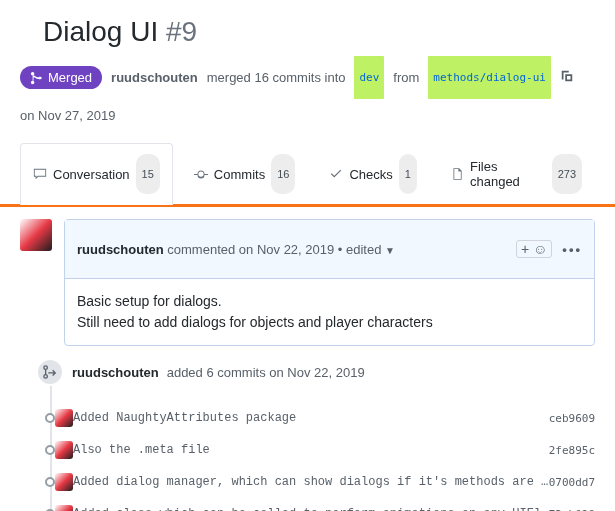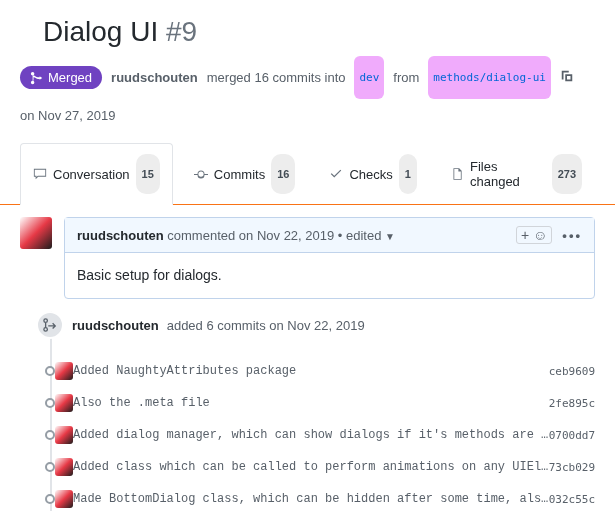--- a/index.html
+++ b/index.html
@@ -4,33 +4,33 @@
 <style>
 * { box-sizing: border-box; margin: 0; padding: 0; }
 body { font-family: -apple-system, BlinkMacSystemFont, "Segoe UI", Helvetica, Arial, sans-serif; font-size: 14px; color: #24292e; background: #fff; width: 615px; }
 .header { padding: 16px 20px 8px; }
 .title { font-size: 28px; font-weight: 400; margin-bottom: 8px; margin-left: 23px; }
 .title .num { color: #6a737d; font-weight: 300; }
 .merge-row { display: flex; align-items: center; gap: 9px; flex-wrap: wrap; color: #586069; font-size: 13px; }
 .merged-badge { background: #6f42c1; color: #fff; padding: 4px 10px; border-radius: 14px; font-size: 13px; font-weight: 500; display: inline-flex; align-items: center; gap: 4px; }
 .merged-badge svg { fill: #fff; }
 .username { color: #586069; font-weight: 600; }
-.branch { background: #f0abfc; color: #0366d6; padding: 15px 5px; border-radius: 6px; font-family: SFMono-Regular, Consolas, monospace; font-size: 11px; }
+.branch { background: #bef264; color: #0366d6; padding: 15px 5px; border-radius: 1px; font-family: SFMono-Regular, Consolas, monospace; font-size: 11px; }
 .copy-ic { color: #586069; }
-.tabs { border-bottom: 1px solid #f97316; padding: 0 20px; margin-top: 12px; display: flex; gap: 8px; justify-content: space-between; }
+.tabs { border-bottom: 3px solid #f97316; padding: 0 20px; margin-top: 12px; display: flex; gap: 8px; justify-content: space-between; }
 .tab { padding: 10px 12px; font-size: 13px; color: #24292e; display: inline-flex; align-items: center; gap: 6px; cursor: pointer; border: 1px solid transparent; border-bottom: none; border-radius: 4px 4px 0 0; }
 .tab.active { border-color: #e1e4e8; background: #fff; margin-bottom: -1px; border-bottom: 1px solid #fff; }
 .tab svg { fill: #6a737d; }
-.counter { background: #ededed; color: #444d56; border-radius: 10px; padding: 14px 6px; font-size: 11px; font-weight: 700; }
+.counter { background: #ededed; color: #444d56; border-radius: 10px; padding: 14px 6px; font-size: 11px; font-weight: 400; }
 .content { padding: 12px 20px; }
 .comment-box { display: flex; gap: 12px; }
 .avatar { width: 32px; height: 32px; border-radius: 3px; flex-shrink: 0; background: linear-gradient(135deg,#fff 0%,#e63946 50%,#1d1d1d 100%); position: relative; overflow: hidden; }
 .avatar.mini { width: 18px; height: 18px; }
 .comment { border: 1px solid #c0d3eb; border-radius: 4px; flex: 1; }
-.comment-head { background: #f1f8ff; border-bottom: 1px solid #c0d3eb; padding: 8px 12px; display: flex; align-items: center; justify-content: space-between; font-size: 13px; color: #586069; }
+.comment-head { background: #f1f8ff; border-bottom: 1px solid #c0d3eb; padding: 20px 12px; display: flex; align-items: center; justify-content: space-between; font-size: 13px; color: #586069; }
 .comment-head .left a { color: #24292e; font-weight: 600; text-decoration: none; }
 .comment-head .right { display: flex; align-items: center; gap: 10px; }
 .emoji-add { font-size: 14px; color: #586069; border: 1px solid #d1d5da; border-radius: 3px; padding: 0 4px; line-height: 16px; }
 .kebab { color: #586069; letter-spacing: 2px; font-weight: bold; }
 .comment-body { padding: 12px; font-size: 14px; line-height: 1.5; }
 .timeline { margin-left: 48px; margin-top: 12px; position: relative; }
 .timeline::before { content:""; position:absolute; left:-18px; top:0; bottom:0; width:2px; background:#e1e4e8; }
 .tl-summary { display: flex; align-items: center; gap: 8px; font-size: 13px; color: #586069; margin: 12px 0 16px; }
 .tl-badge { width: 28px; height: 28px; border: 2px solid #fff; background: #e1e4e8; border-radius: 50%; display: flex; align-items: center; justify-content: center; margin-left: -32px; position: relative; z-index: 1; }
 .tl-badge svg { fill: #586069; }
@@ -112,20 +112,21 @@
           <span>commented on Nov 22, 2019 • edited</span>
           <span class="caret">▼</span>
         </div>
         <div class="right">
           <span class="emoji-add">+ ☺</span>
           <span class="kebab">•••</span>
         </div>
       </div>
       <div class="comment-body">
         <div>Basic setup for dialogs.</div>
+        <div>Still need to add dialogs for objects and player characters</div>
       </div>
     </div>
   </div>
 
   <div class="timeline">
     <div class="tl-summary">
       <span class="tl-badge">
         <svg width="14" height="14" viewBox="0 0 16 16">
             <path d="M5 3a2 2 0 1 1-4 0 2 2 0 0 1 4 0zm0 10a2 2 0 1 1-4 0 2 2 0 0 1 4 0zM3 5v6M11 6l3 3-3 3M6 9h8" stroke="#586069" fill="none" stroke-width="1.5"></path>
           </svg>

